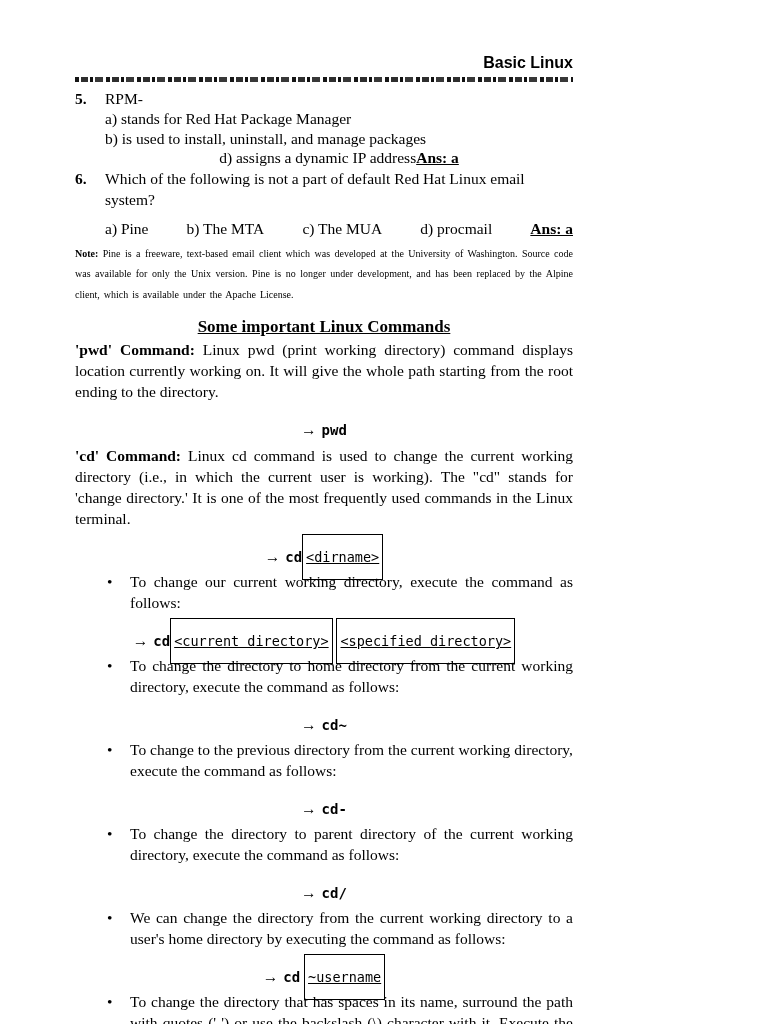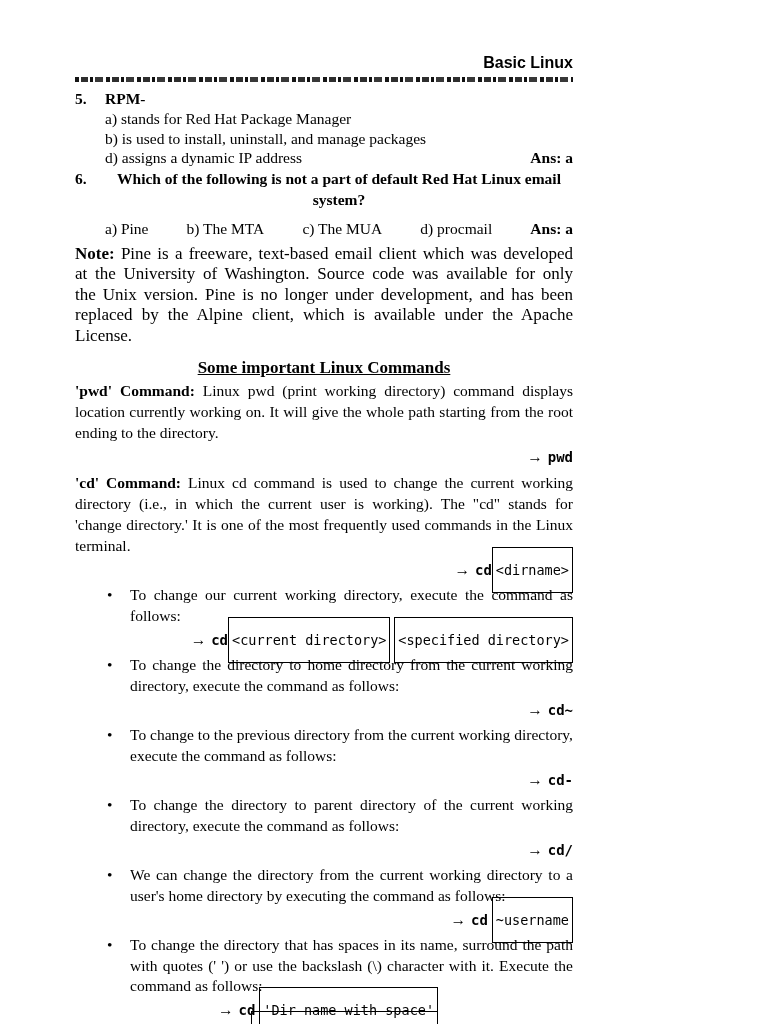--- a/index.html
+++ b/index.html
@@ -25,42 +25,42 @@
     height: 5px; flex: 0 0 auto;
     background: repeating-linear-gradient(90deg,
       #161616 0 4px, transparent 4px 6px,
       #2e2e2e 6px 13px, transparent 13px 15px,
       #101010 15px 18px, transparent 18px 20px,
       #383838 20px 28px, transparent 28px 31px);
   }
   .content { flex: 1 1 auto; padding-top: 6px; }
   .q-line { display: flex; line-height: 21px; }
   .q-num { font-weight: 700; width: 30px; flex: 0 0 30px; }
-  .q-title { font-weight: 700; text-align: center; }
+  .q-title { font-weight: 400; }
   .q-options { padding-left: 30px; line-height: 19.5px; }
-  .q-option-row { display: flex; justify-content: space-between; }
-  .answer { font-weight: 700; }
+  .q-option-row { display: flex; justify-content: center; }
+  .answer { font-weight: 700; text-decoration: underline; }
   .q-inline {
     display: flex; justify-content: space-between;
     padding-left: 30px; margin-top: 9px; line-height: 20px; align-items: center;
   }
-  .note { text-align: justify; margin: 5px 0 1px; font-size: 17px; line-height: 20.5px; word-spacing: 1.5px; }
+  .note { text-align: justify; margin: 5px 0 1px; font-size: 10px; line-height: 20.5px; word-spacing: 1.5px; }
   .note-label { font-weight: 700; }
   .section-title {
     font-size: 17px; font-weight: 700; text-align: center;
     text-decoration: underline; margin: 12px 0 1px;
   }
   .cmd-para { text-align: justify; line-height: 21px; margin: 2px 0 0; }
   .cmd-label { font-weight: 700; }
-  .cmdline { text-align: right; margin: 3px 0 4px; line-height: 21px; }
+  .cmdline { text-align: center; margin: 17px 0 4px; line-height: 21px; }
   .arrow { font-weight: 700; margin-right: 5px; }
   .tok { font-family: "DejaVu Sans Mono", monospace; font-weight: 700; font-size: 14px; }
   .box {
     font-family: "DejaVu Sans Mono", monospace; font-size: 13.5px;
-    border: 1px solid #000; padding: 14px 3px; white-space: nowrap;
+    border: 1px solid #000; padding: 14px 3px; white-space: nowrap; text-decoration: underline;
   }
   .bullet { position: relative; padding-left: 55px; text-align: justify; line-height: 20.5px; margin-top: 3px; }
   .bullet::before { content: "\2022"; position: absolute; left: 32px; }
   .cmd-pair { width: fit-content; margin: 2px auto 2px; }
   .cmd-pair .cmdline { text-align: right; margin: 2px 0; }
 </style>
 </head>
 <body>
 
 <div class="page">

